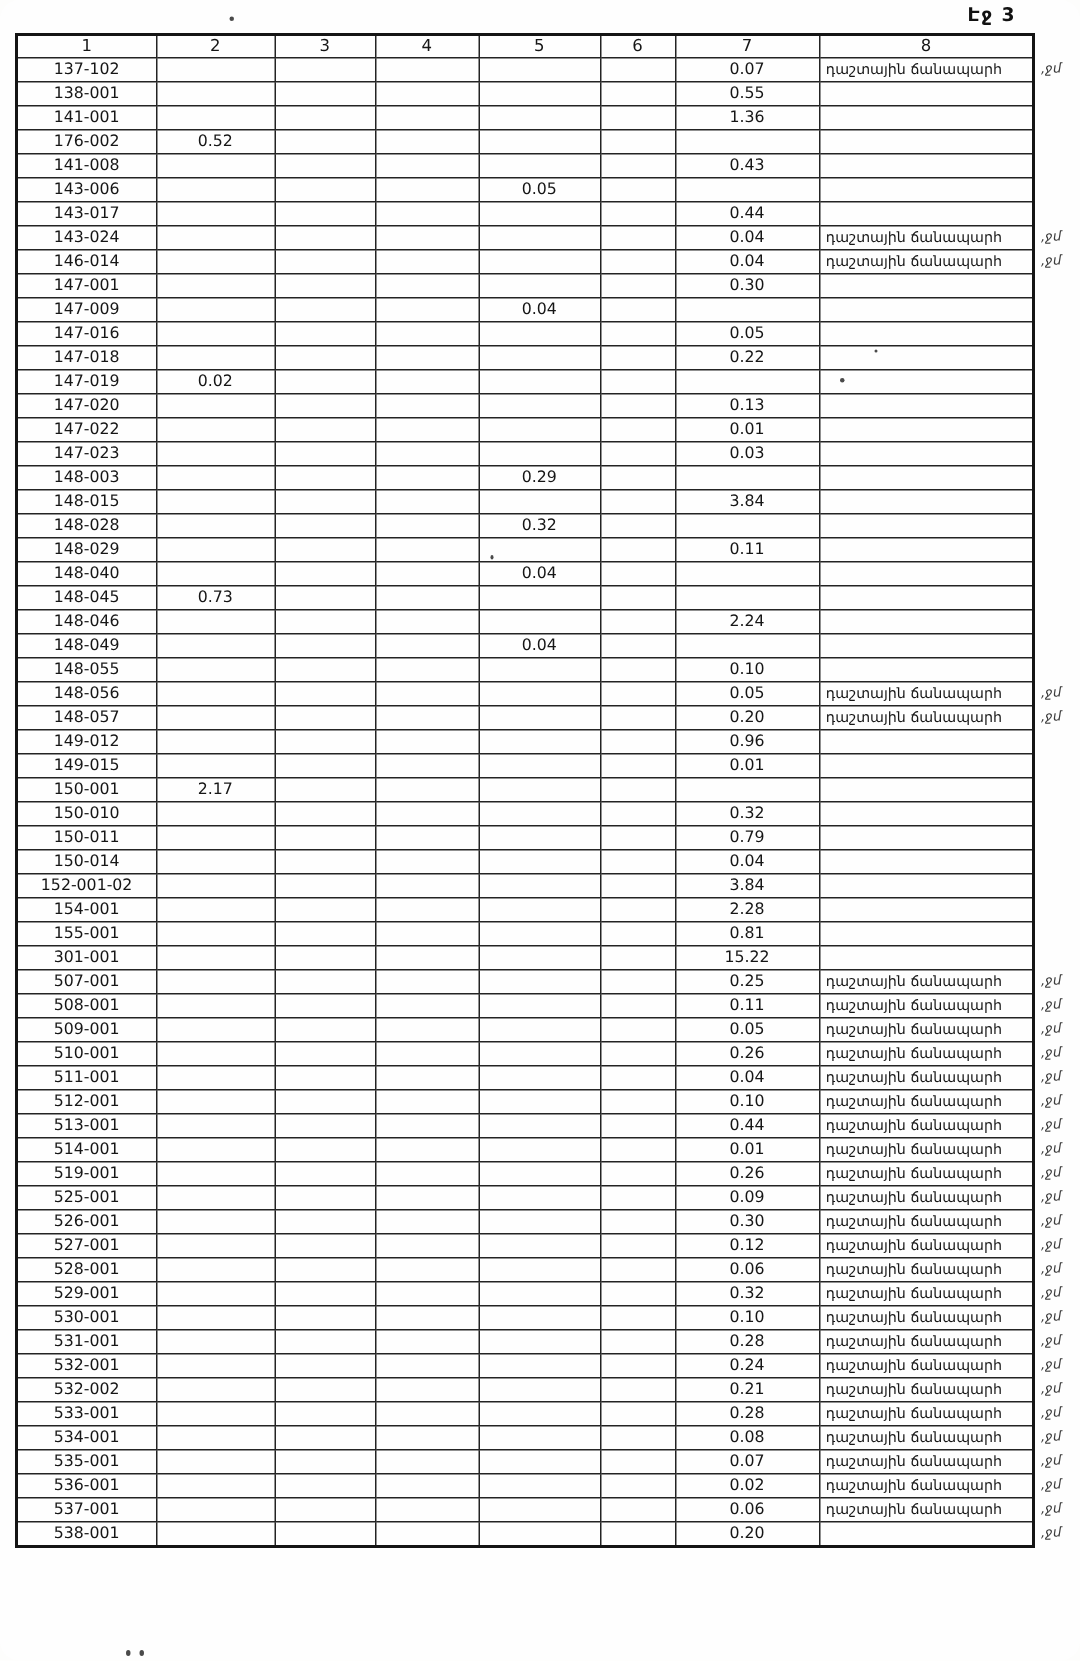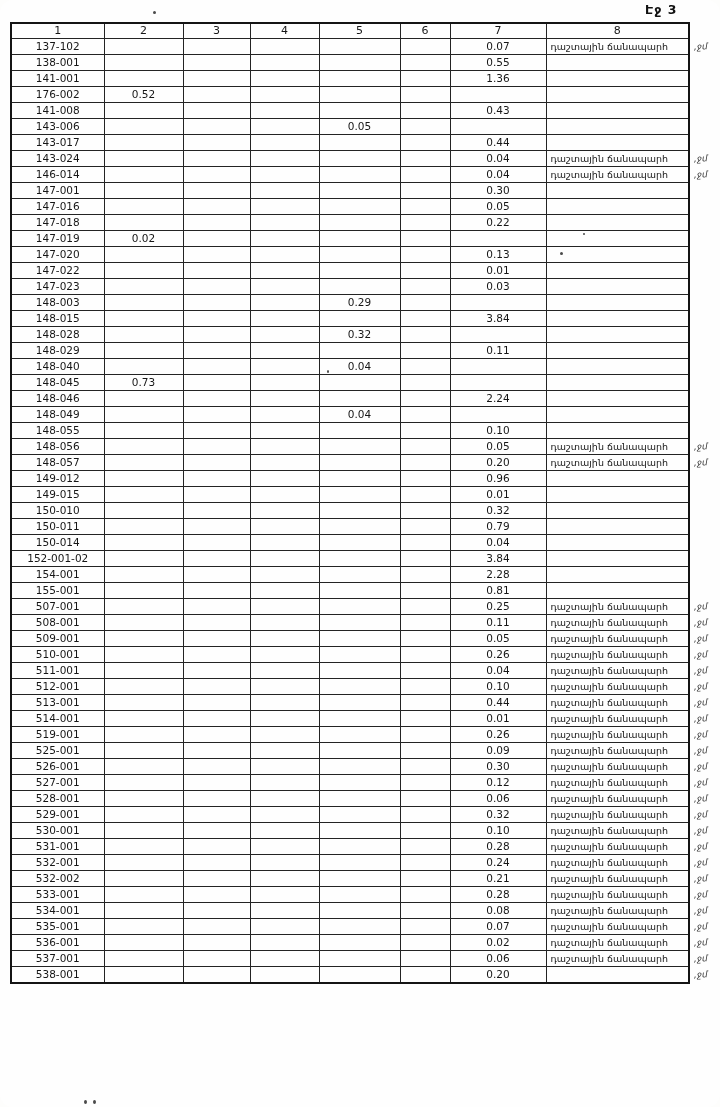--- a/index.html
+++ b/index.html
@@ -208,20 +208,30 @@
           <td class="c1">147-001</td>
           <td class="c2"></td>
           <td class="c3"></td>
           <td class="c4"></td>
           <td class="c5"></td>
           <td class="c6"></td>
           <td class="c7">0.30</td>
           <td class="c8"></td>
         </tr>
         <tr>
+          <td class="c1">147-009</td>
+          <td class="c2"></td>
+          <td class="c3"></td>
+          <td class="c4"></td>
+          <td class="c5">0.04</td>
+          <td class="c6"></td>
+          <td class="c7"></td>
+          <td class="c8"></td>
+        </tr>
+        <tr>
           <td class="c1">147-016</td>
           <td class="c2"></td>
           <td class="c3"></td>
           <td class="c4"></td>
           <td class="c5"></td>
           <td class="c6"></td>
           <td class="c7">0.05</td>
           <td class="c8"></td>
         </tr>
         <tr>
@@ -398,20 +408,30 @@
           <td class="c1">149-015</td>
           <td class="c2"></td>
           <td class="c3"></td>
           <td class="c4"></td>
           <td class="c5"></td>
           <td class="c6"></td>
           <td class="c7">0.01</td>
           <td class="c8"></td>
         </tr>
         <tr>
+          <td class="c1">150-001</td>
+          <td class="c2">2.17</td>
+          <td class="c3"></td>
+          <td class="c4"></td>
+          <td class="c5"></td>
+          <td class="c6"></td>
+          <td class="c7"></td>
+          <td class="c8"></td>
+        </tr>
+        <tr>
           <td class="c1">150-010</td>
           <td class="c2"></td>
           <td class="c3"></td>
           <td class="c4"></td>
           <td class="c5"></td>
           <td class="c6"></td>
           <td class="c7">0.32</td>
           <td class="c8"></td>
         </tr>
         <tr>
@@ -455,20 +475,30 @@
           <td class="c8"></td>
         </tr>
         <tr>
           <td class="c1">155-001</td>
           <td class="c2"></td>
           <td class="c3"></td>
           <td class="c4"></td>
           <td class="c5"></td>
           <td class="c6"></td>
           <td class="c7">0.81</td>
+          <td class="c8"></td>
+        </tr>
+        <tr>
+          <td class="c1">301-001</td>
+          <td class="c2"></td>
+          <td class="c3"></td>
+          <td class="c4"></td>
+          <td class="c5"></td>
+          <td class="c6"></td>
+          <td class="c7">15.22</td>
           <td class="c8"></td>
         </tr>
         <tr>
           <td class="c1">507-001</td>
           <td class="c2"></td>
           <td class="c3"></td>
           <td class="c4"></td>
           <td class="c5"></td>
           <td class="c6"></td>
           <td class="c7">0.25</td>

